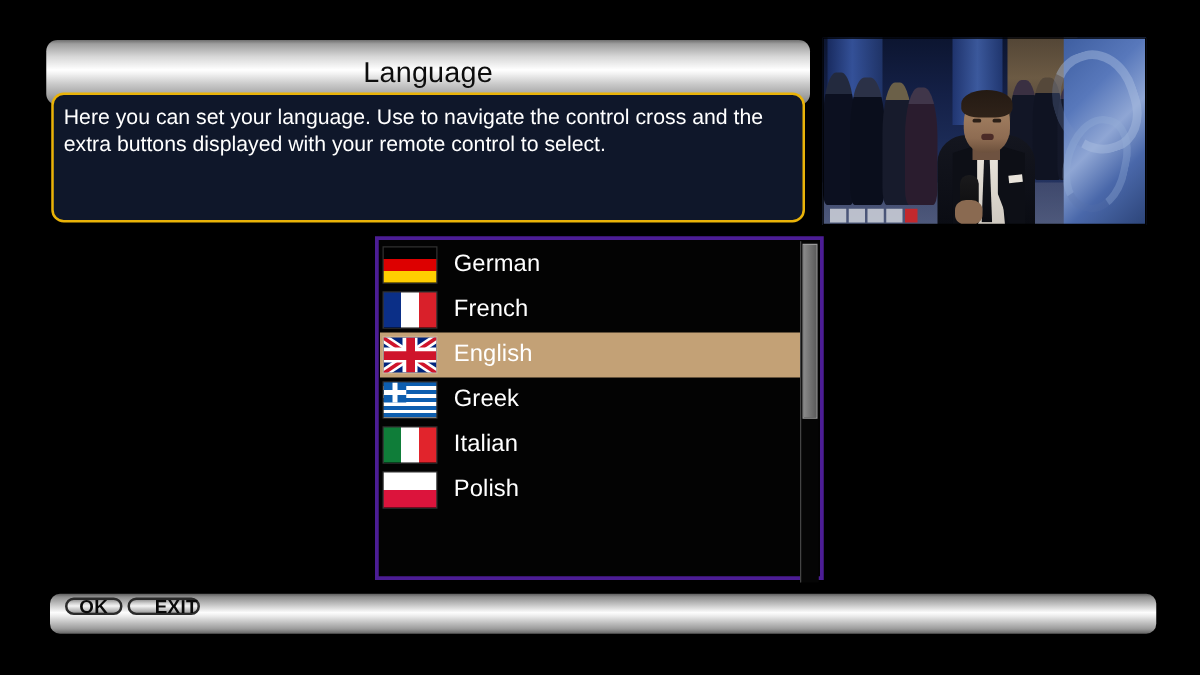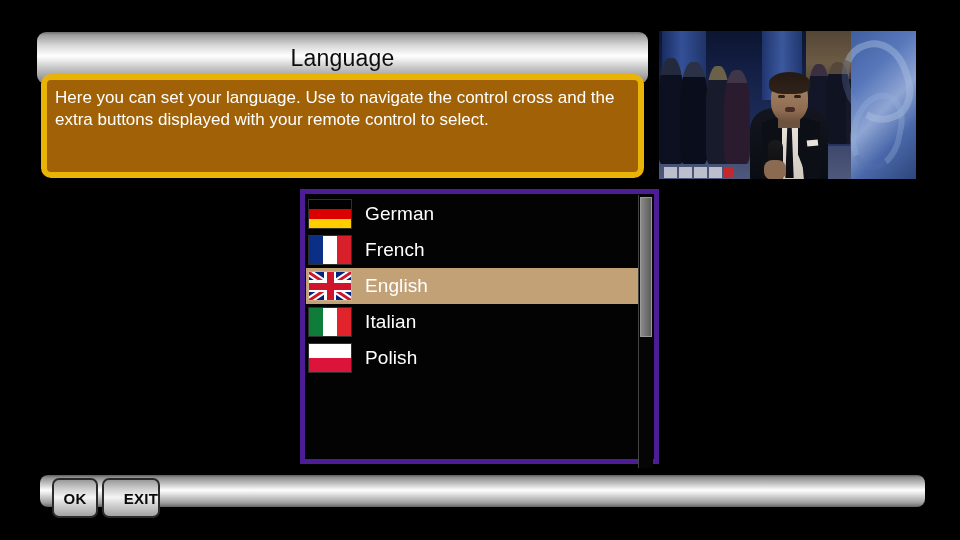--- a/index.html
+++ b/index.html
@@ -49,23 +49,23 @@
     font-weight: 400;
   }
 
   
   #desc-panel {
     position: absolute;
     left: 41px;
     top: 74px;
     width: 603px;
     height: 104px;
-    border: 6px solid #eab308;
+    border: 2px solid #eab308;
     border-radius: 10px;
-    background: #a16207;
+    background: #0f172a;
     box-sizing: border-box;
   }
   #desc-text {
     position: absolute;
     left: 8px;
     top: 7px;
     right: 10px;
     font-size: 17px;
     line-height: 22px;
     color: #ffffff;
@@ -213,21 +213,21 @@
     border: 1px solid #000;
   }
 
   
   #list-panel {
     position: absolute;
     left: 300px;
     top: 189px;
     width: 359px;
     height: 275px;
-    border: 5px solid #4c1d95;
+    border: 3px solid #4c1d95;
     box-sizing: border-box;
     background: #030303;
   }
   #list-items {
     position: absolute;
     left: 1px;
     top: 2px;
     width: 342px;
   }
   .lang-row {
@@ -333,21 +333,21 @@
         #c6c6c6 28%,
         #fdfdfd 47%,
         #ededed 55%,
         #c2c2c2 72%,
         #9b9b9b 88%,
         #636363 100%);
   }
   .sb-btn {
     position: absolute;
     top: 3px;
-    height: 40px;
+    height: 14px;
     border: 2px solid #2a2a2a;
     border-radius: 7px;
     background: linear-gradient(to bottom, #9a9a9a, #cfcfcf 25%, #f4f4f4 48%, #d6d6d6 66%, #a2a2a2 100%);
     display: flex;
     align-items: center;
     justify-content: center;
     box-sizing: border-box;
     font-size: 15px;
     font-weight: bold;
     color: #0a0a0a;
@@ -429,20 +429,28 @@
         <div class="uk-dr1"></div>
           <div class="uk-dr2"></div>
         <div class="uk-wv"></div>
           <div class="uk-wh"></div>
         <div class="uk-rv"></div>
           <div class="uk-rh"></div>
       </div>
       <div class="lang-label">English</div>
     </div>
 
+    <div class="lang-row">
+      <div class="flag flag-gr">
+        <div class="gr-canton"></div>
+        <div class="gr-cross-v"></div>
+        <div class="gr-cross-h"></div>
+      </div>
+      <div class="lang-label">Greek</div>
+    </div>
 
     <div class="lang-row">
       <div class="flag flag-it"></div>
       <div class="lang-label">Italian</div>
     </div>
 
     <div class="lang-row">
       <div class="flag flag-pl"></div>
       <div class="lang-label">Polish</div>
     </div>

